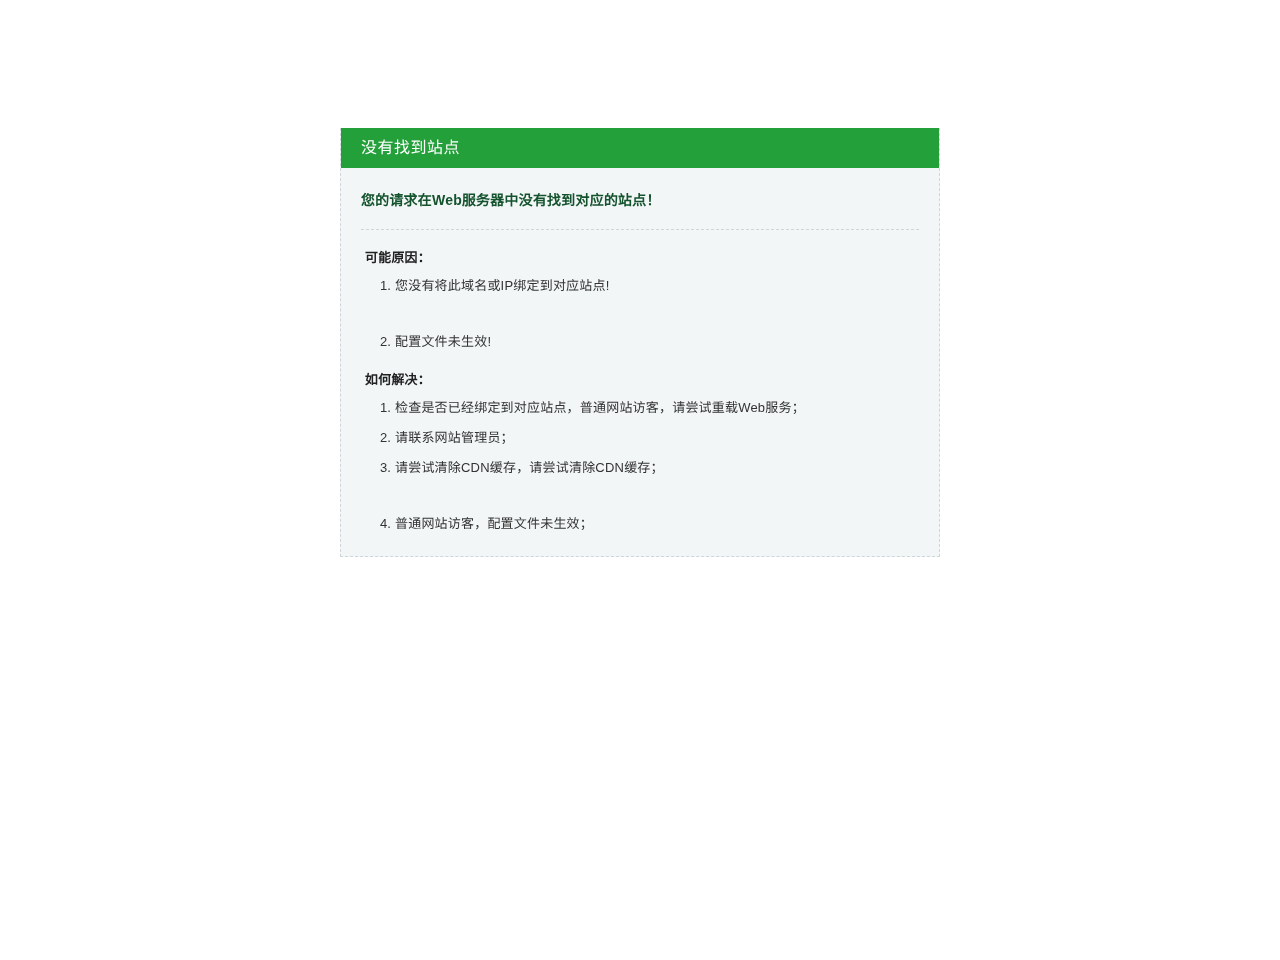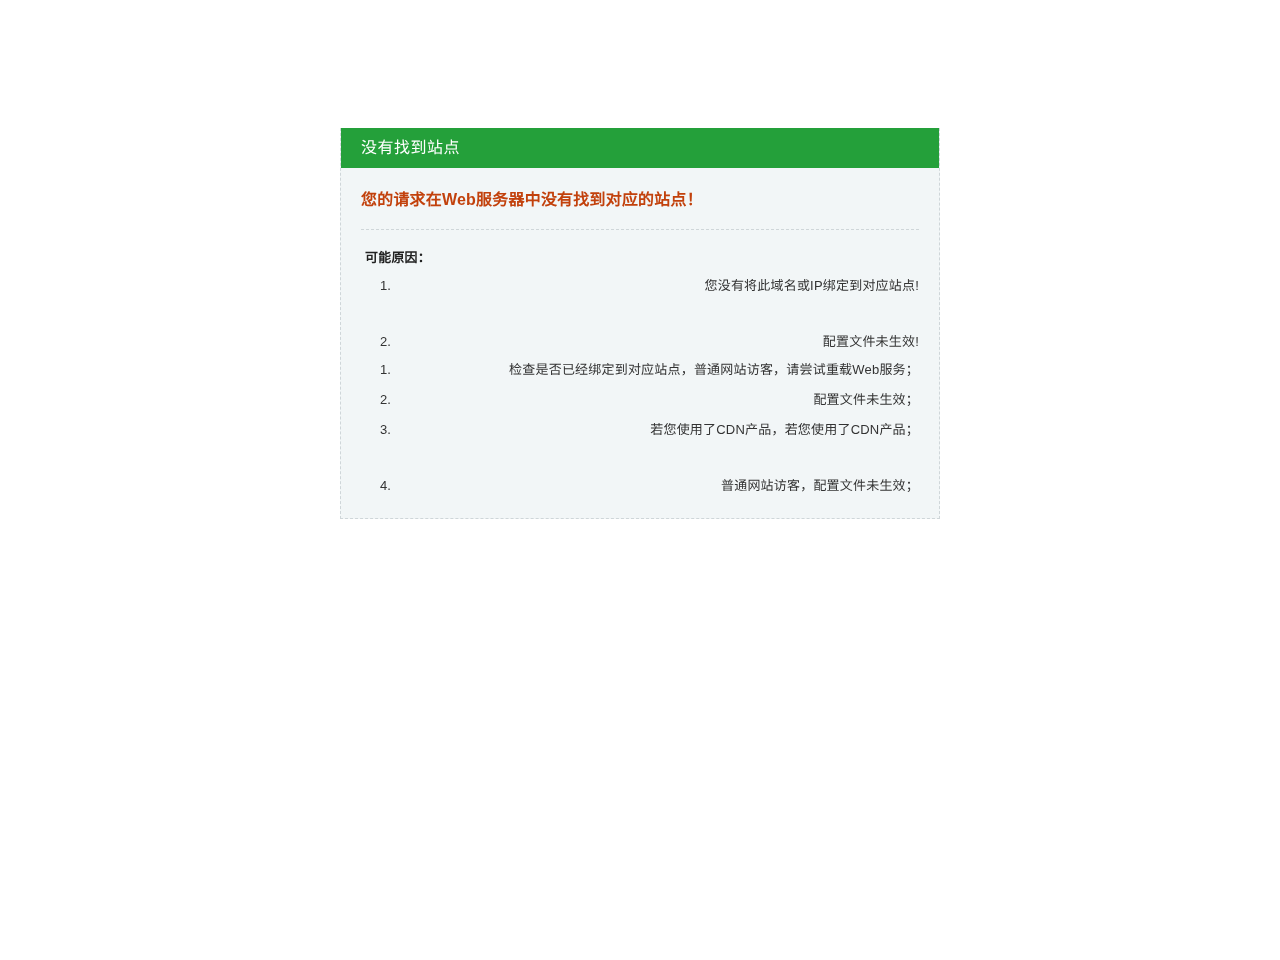--- a/index.html
+++ b/index.html
@@ -42,22 +42,22 @@
     display: flex;
     align-items: center;
   }
 
   .panel-body {
     padding: 18px 20px 22px 20px;
     box-sizing: border-box;
   }
 
   .alert-title {
-    color: #c2410c;
-    font-size: 16px;
+    color: #14532d;
+    font-size: 14px;
     font-weight: bold;
     line-height: 22px;
     margin: 3px 0 0 0;
     letter-spacing: 0.2px;
   }
 
   .divider {
     border: none;
     border-top: 1px dashed #cfd6d9;
     margin: 18px 0 0 0;
@@ -70,21 +70,20 @@
     color: #222222;
     line-height: 20px;
     margin: 18px 0 0 4px;
     letter-spacing: 0.2px;
   }
 
   ol.list {
     margin: 8px 0 0 0;
     padding-left: 34px;
     list-style: decimal;
-    text-align: right;
   }
 
   ol.list li {
     font-size: 13px;
     color: #333333;
     line-height: 20px;
     margin: 0 0 10px 0;
     letter-spacing: 0.2px;
   }
 
@@ -110,23 +109,24 @@
 
       <hr class="divider">
 
       <p class="section-title">可能原因：</p>
 
       <ol class="list">
         <li>您没有将此域名或IP绑定到对应站点!</li>
         <li>配置文件未生效!</li>
       </ol>
 
+      <p class="section-title">如何解决：</p>
 
       <ol class="list">
         <li>检查是否已经绑定到对应站点，普通网站访客，请尝试重载Web服务；</li>
-        <li>配置文件未生效；</li>
-        <li>若您使用了CDN产品，若您使用了CDN产品；</li>
+        <li>请联系网站管理员；</li>
+        <li>请尝试清除CDN缓存，请尝试清除CDN缓存；</li>
         <li>普通网站访客，配置文件未生效；</li>
       </ol>
 
     </div>
   </div>
 </div>
 
 </body></html>

